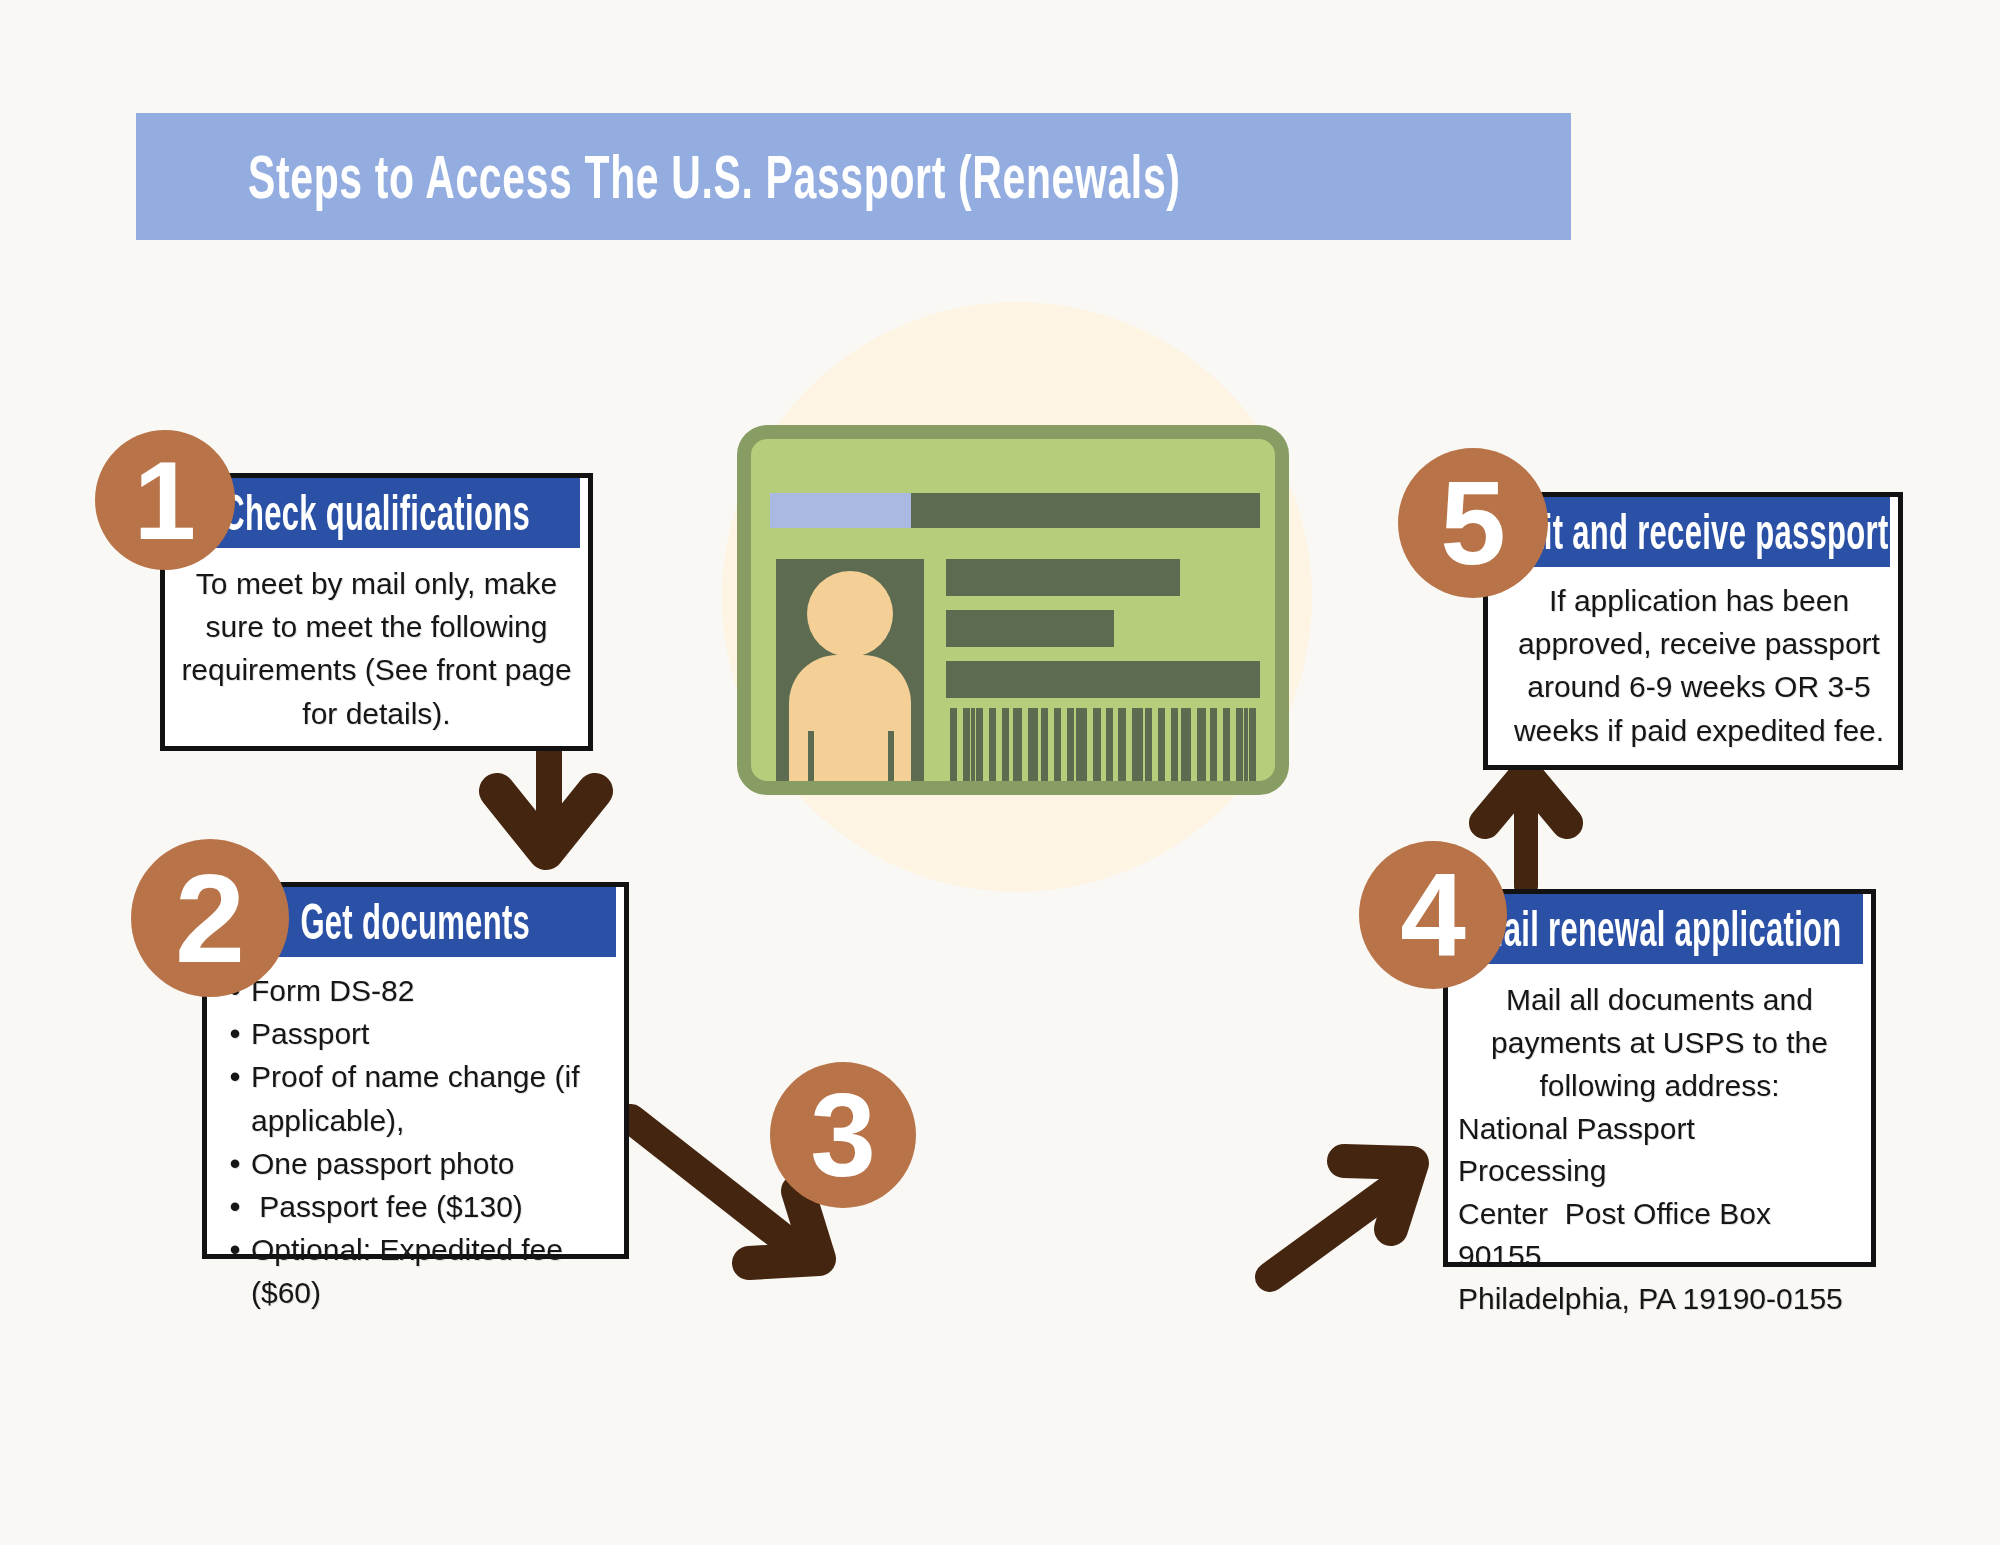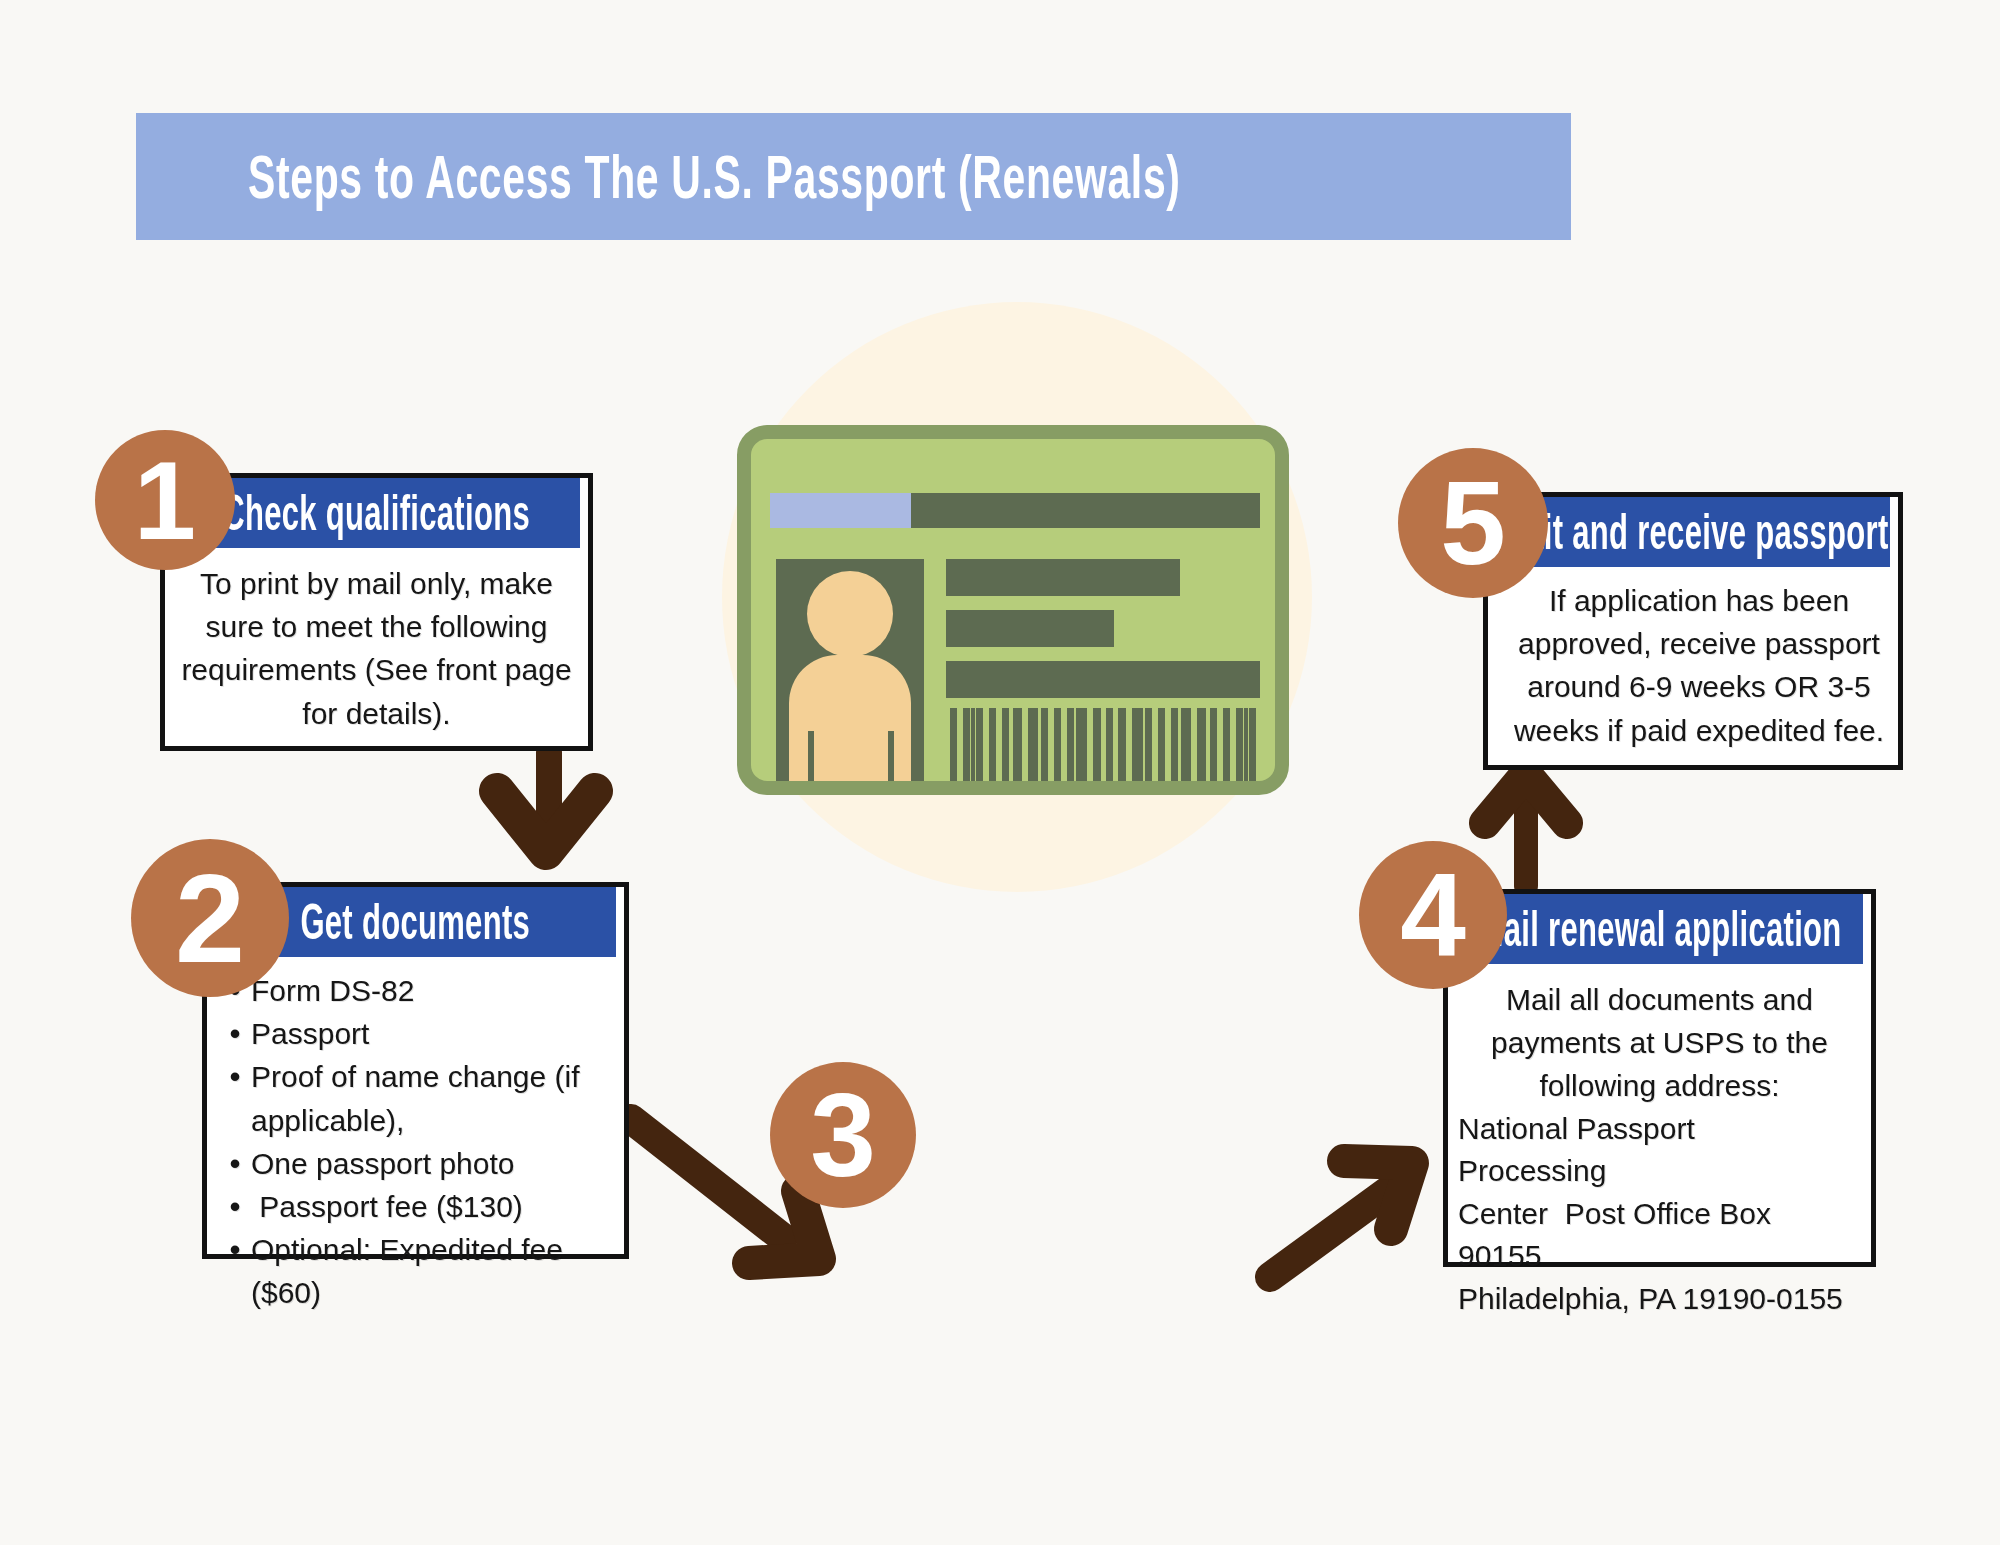--- a/index.html
+++ b/index.html
@@ -113,21 +113,21 @@
     </g>
   </svg>
 
   <div class="num-circle" id="circle1">
     <span>1</span>
   </div>
   <div class="step-box" id="box1">
     <div class="box-header">
       <span>Check qualifications</span>
     </div>
-    <div class="box-body"><span>To print by </span><span class="bold">mail only</span><span>, make sure to meet the following requirements (See front page for details).</span></div>
+    <div class="box-body"><span>To meet by </span><span class="bold">mail only</span><span>, make sure to meet the following requirements (See front page for details).</span></div>
   </div>
 
   <div class="num-circle" id="circle2">
     <span>2</span>
   </div>
   <div class="step-box" id="box2">
     <div class="box-header">
       <span>Get documents</span>
     </div>
     <div class="box-body"><div class="bullet-row"><span class="dot">•</span><span class="bullet-text"><span class="bold">Form DS-82</span></span></div><div class="bullet-row"><span class="dot">•</span><span class="bullet-text"><span class="bold">Passport</span></span></div><div class="bullet-row"><span class="dot">•</span><span class="bullet-text"><span class="bold">Proof of name change</span><span> (if applicable),</span></span></div><div class="bullet-row"><span class="dot">•</span><span class="bullet-text"><span class="bold">One passport photo</span></span></div><div class="bullet-row"><span class="dot">•</span><span class="bullet-text"><span class="bold"> Passport fee (</span><span class="bold">$130</span><span>)</span></span></div><div class="bullet-row"><span class="dot">•</span><span class="bullet-text"><span class="bold">Optional: Expedited fee ($60)</span></span></div></div>

